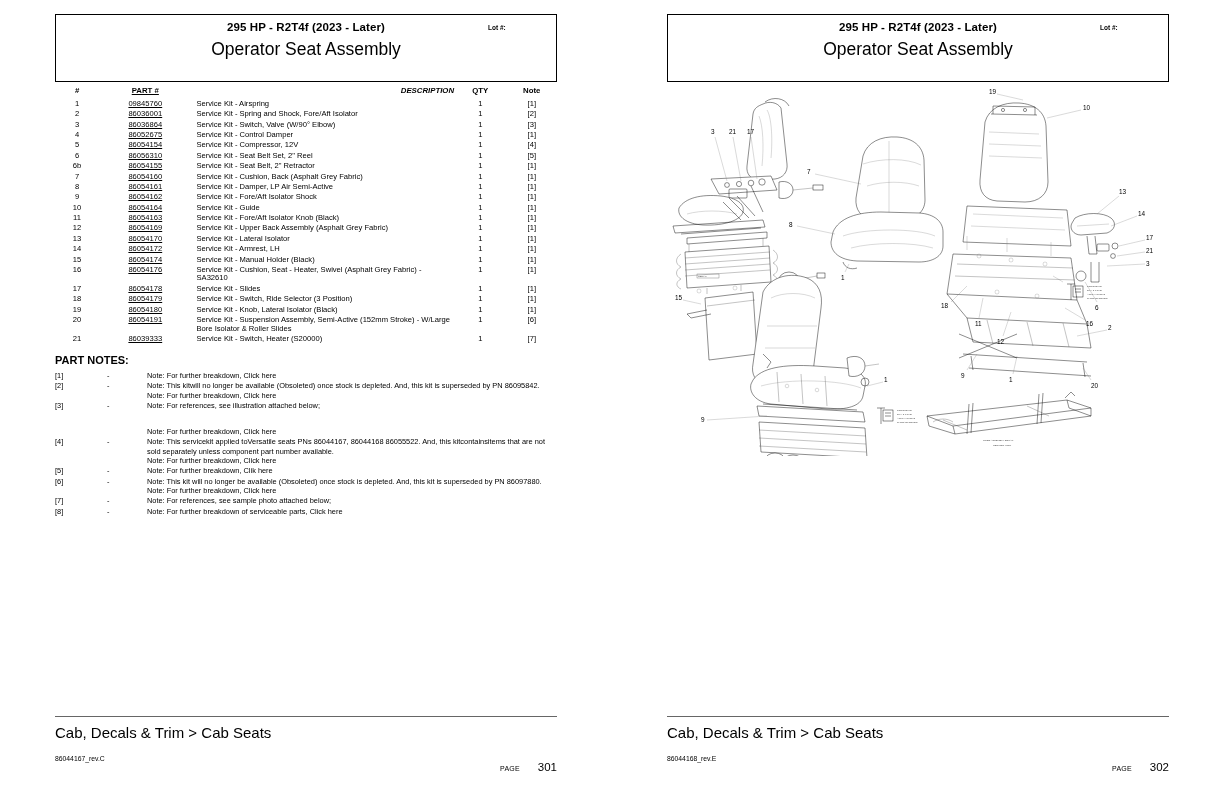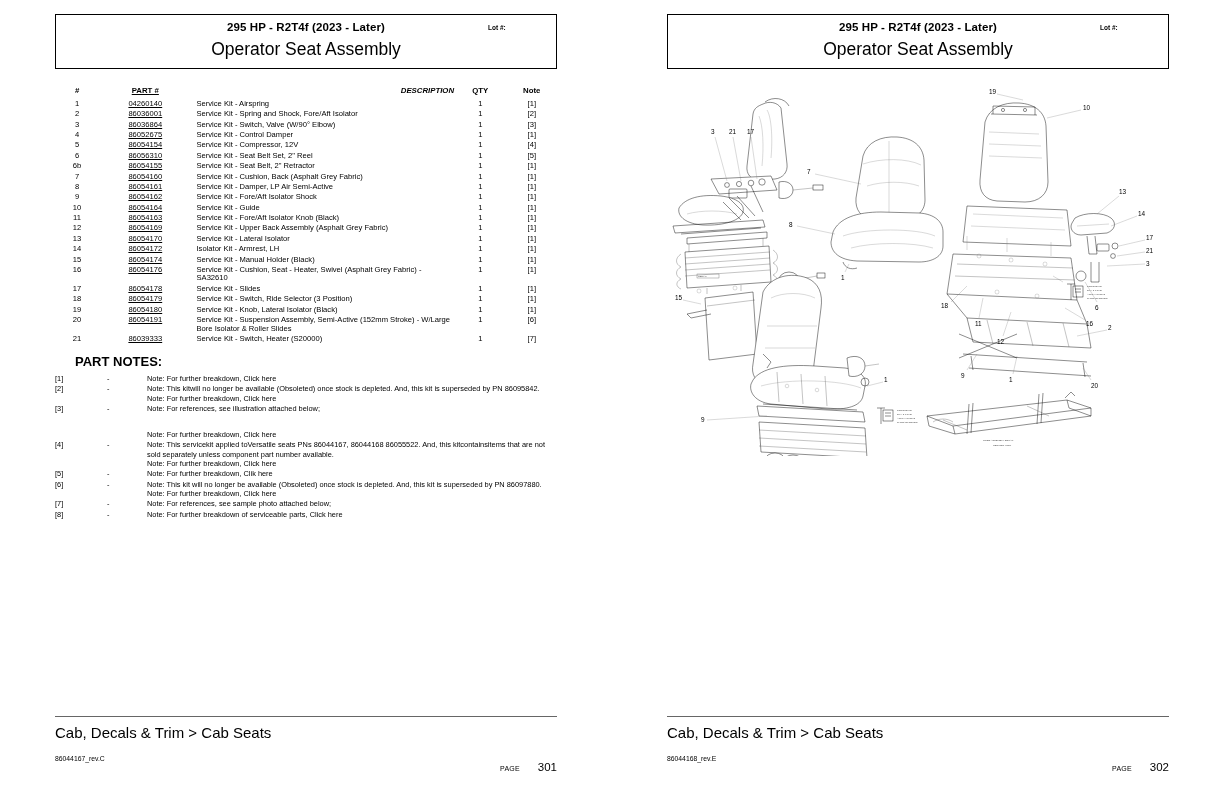--- a/index.html
+++ b/index.html
@@ -3,42 +3,42 @@
 <meta charset="utf-8">
 <style>
   html,body{margin:0;padding:0;background:#ffffff;}
   body{width:1224px;height:792px;font-family:"Liberation Sans",sans-serif;color:#000;overflow:hidden;}
   .spread{position:relative;width:1224px;height:792px;}
   .page{position:absolute;top:0;width:612px;height:792px;}
   .page-left{left:0;}
   .page-right{left:612px;}
 
   
-  .titlebox{position:absolute;left:55px;right:55px;top:14px;height:55px;border:1.3px solid #000;box-sizing:border-box;padding-left:48px;}
+  .titlebox{position:absolute;left:55px;right:55px;top:14px;height:68px;border:1.3px solid #000;box-sizing:border-box;padding-left:48px;}
   .tb-model{position:absolute;left:0;right:0;top:6px;text-align:center;font-size:11.5px;font-weight:bold;letter-spacing:.1px;}
   .tb-lot{position:absolute;left:432px;top:9px;font-size:6.5px;font-weight:bold;}
   .tb-assy{position:absolute;left:0;right:0;top:24px;text-align:center;font-size:17.5px;font-weight:400;}
 
   
   .ptable{position:absolute;left:55px;top:86px;width:502px;font-size:7.6px;}
   .ptable table{border-collapse:collapse;width:100%;table-layout:fixed;}
   .ptable th{font-weight:bold;font-size:7.8px;padding:0 0 4px 0;vertical-align:bottom;}
   .ptable td{padding:0.9px 0;vertical-align:top;line-height:8.6px;}
   .c-idx{width:42px;text-align:center;}
   .c-part{width:88px;text-align:center;text-decoration:underline;}
   .c-desc{width:250px;text-align:left;padding-left:5px !important;}
   .c-qty{width:50px;text-align:center;}
   .c-note{width:48px;text-align:center;}
   th.c-desc{text-align:right;padding-left:0 !important;font-style:italic;}
   th.c-qty{text-align:center;}
   th.c-note{text-align:center;}
 
   
   .notes{position:absolute;left:55px;top:0;width:502px;font-size:7.4px;}
-  .notes-title{font-weight:bold;font-size:13px;margin-bottom:5px;margin-left:20px;}
+  .notes-title{font-weight:bold;font-size:11px;margin-bottom:5px;}
   .note-row{display:flex;align-items:flex-start;margin-bottom:1px;}
   .note-key{width:52px;flex:0 0 52px;}
   .note-dash{width:40px;flex:0 0 40px;}
   .note-body{flex:1 1 auto;line-height:9.3px;}
   .note-gap{height:17px;}
 
   
   .foot-rule{position:absolute;left:55px;width:502px;top:716px;border-top:1.1px solid #666;}
   .breadcrumb{position:absolute;left:55px;top:724px;font-size:15px;}
   .docid{position:absolute;left:55px;top:755px;font-size:6.8px;}
@@ -76,21 +76,21 @@
             <th class="c-idx">#</th>
             <th class="c-part">PART #</th>
             <th class="c-desc">DESCRIPTION</th>
             <th class="c-qty">QTY</th>
             <th class="c-note">Note</th>
           </tr>
         </thead>
         <tbody id="parts-body">
             <tr>
               <td class="c-idx">1</td>
-              <td class="c-part">04260140</td>
+              <td class="c-part">09845760</td>
               <td class="c-desc">Service Kit - Airspring</td>
               <td class="c-qty">1</td>
               <td class="c-note">[1]</td>
             </tr>
             <tr>
               <td class="c-idx">2</td>
               <td class="c-part">86036001</td>
               <td class="c-desc">Service Kit - Spring and Shock, Fore/Aft Isolator</td>
               <td class="c-qty">1</td>
               <td class="c-note">[2]</td>
@@ -175,21 +175,21 @@
             <tr>
               <td class="c-idx">13</td>
               <td class="c-part">86054170</td>
               <td class="c-desc">Service Kit - Lateral Isolator</td>
               <td class="c-qty">1</td>
               <td class="c-note">[1]</td>
             </tr>
             <tr>
               <td class="c-idx">14</td>
               <td class="c-part">86054172</td>
-              <td class="c-desc">Isolator Kit - Armrest, LH</td>
+              <td class="c-desc">Service Kit - Armrest, LH</td>
               <td class="c-qty">1</td>
               <td class="c-note">[1]</td>
             </tr>
             <tr>
               <td class="c-idx">15</td>
               <td class="c-part">86054174</td>
               <td class="c-desc">Service Kit - Manual Holder (Black)</td>
               <td class="c-qty">1</td>
               <td class="c-note">[1]</td>
             </tr>

